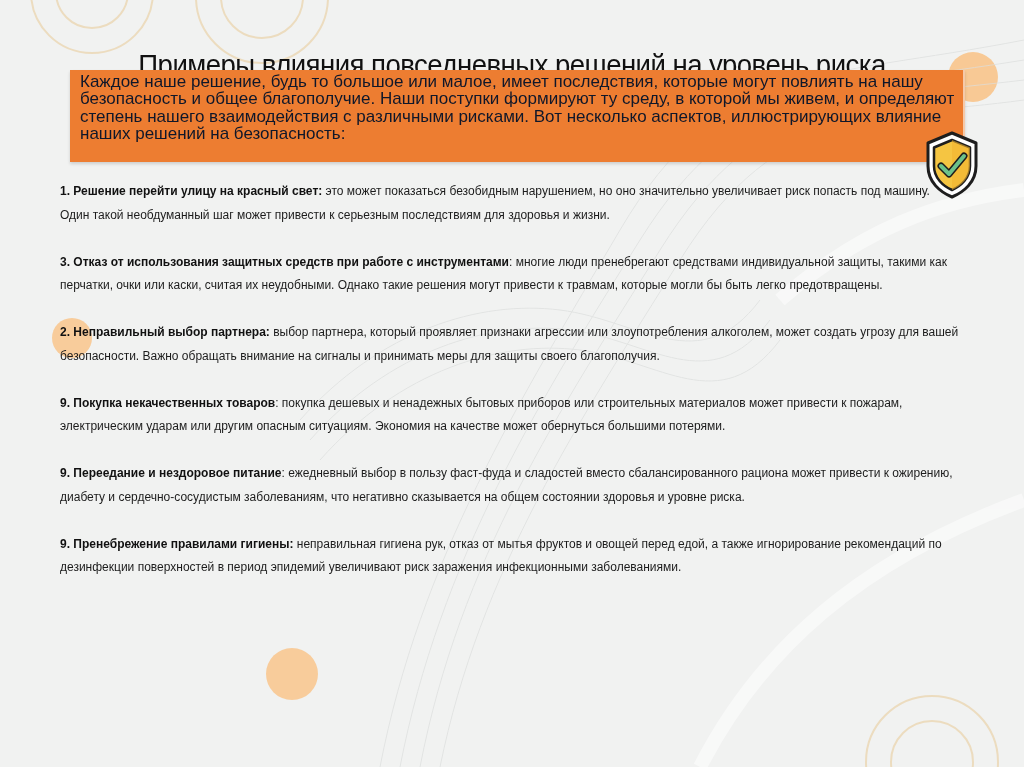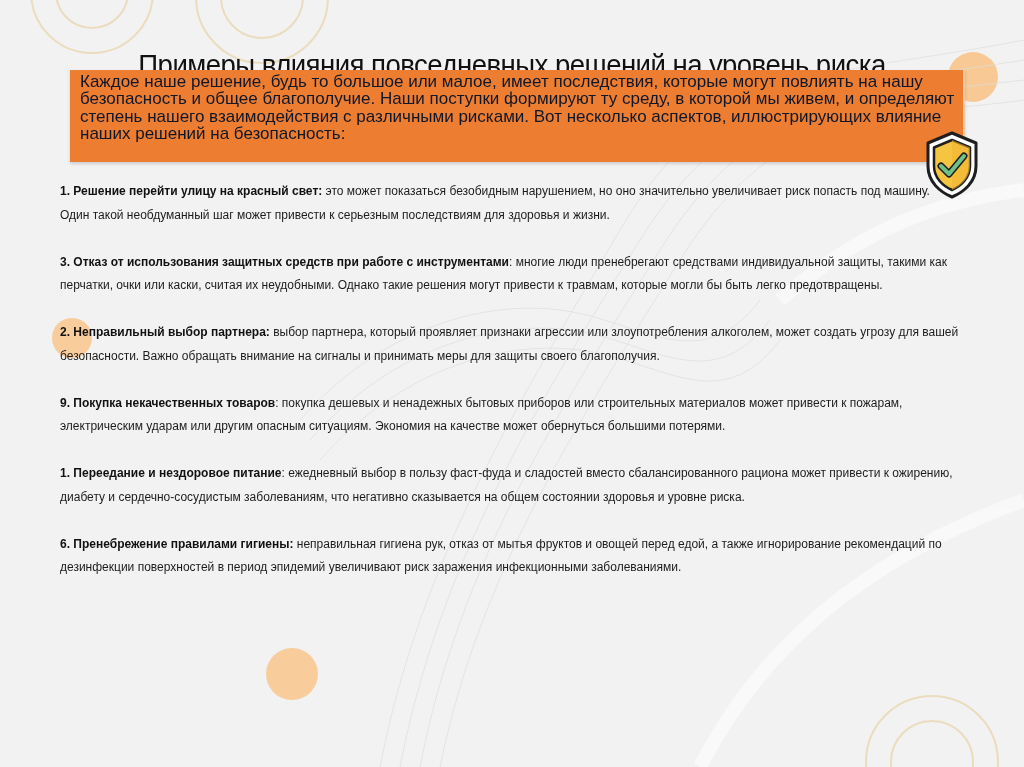--- a/index.html
+++ b/index.html
@@ -80,16 +80,16 @@
     <path d="M28 10 L46 17.5 L46 36 C46 48 37 56 28 60 Z" fill="#f2b431" opacity="0.6"></path>
     <path d="M17 36 L25 44 L40 26" fill="none" stroke="#1e1e1e" stroke-width="7" stroke-linecap="round" stroke-linejoin="round"></path>
     <path d="M17 36 L25 44 L40 26" fill="none" stroke="#6cc28a" stroke-width="4" stroke-linecap="round" stroke-linejoin="round"></path>
   </svg>
 
   <div class="items">
     <p class="item"><b>1. Решение перейти улицу на красный свет:</b><span> это может показаться безобидным нарушением, но оно значительно увеличивает риск попасть под машину. Один такой необдуманный шаг может привести к серьезным последствиям для здоровья и жизни.</span></p>
     <p class="item"><b>3. Отказ от использования защитных средств при работе с инструментами</b><span>: многие люди пренебрегают средствами индивидуальной защиты, такими как перчатки, очки или каски, считая их неудобными. Однако такие решения могут привести к травмам, которые могли бы быть легко предотвращены.</span></p>
     <p class="item"><b>2. Неправильный выбор партнера:</b><span> выбор партнера, который проявляет признаки агрессии или злоупотребления алкоголем, может создать угрозу для вашей безопасности. Важно обращать внимание на сигналы и принимать меры для защиты своего благополучия.</span></p>
     <p class="item"><b>9. Покупка некачественных товаров</b><span>: покупка дешевых и ненадежных бытовых приборов или строительных материалов может привести к пожарам, электрическим ударам или другим опасным ситуациям. Экономия на качестве может обернуться большими потерями.</span></p>
-    <p class="item"><b>1. Переедание и нездоровое питание</b><span>: ежедневный выбор в пользу фаст-фуда и сладостей вместо сбалансированного рациона может привести к ожирению, диабету и сердечно-сосудистым заболеваниям, что негативно сказывается на общем состоянии здоровья и уровне риска.</span></p>
-    <p class="item"><b>6. Пренебрежение правилами гигиены:</b><span> неправильная гигиена рук, отказ от мытья фруктов и овощей перед едой, а также игнорирование рекомендаций по дезинфекции поверхностей в период эпидемий увеличивают риск заражения инфекционными заболеваниями.</span></p>
+    <p class="item"><b>9. Переедание и нездоровое питание</b><span>: ежедневный выбор в пользу фаст-фуда и сладостей вместо сбалансированного рациона может привести к ожирению, диабету и сердечно-сосудистым заболеваниям, что негативно сказывается на общем состоянии здоровья и уровне риска.</span></p>
+    <p class="item"><b>9. Пренебрежение правилами гигиены:</b><span> неправильная гигиена рук, отказ от мытья фруктов и овощей перед едой, а также игнорирование рекомендаций по дезинфекции поверхностей в период эпидемий увеличивают риск заражения инфекционными заболеваниями.</span></p>
   </div>
 </div>
 
 </body></html>

